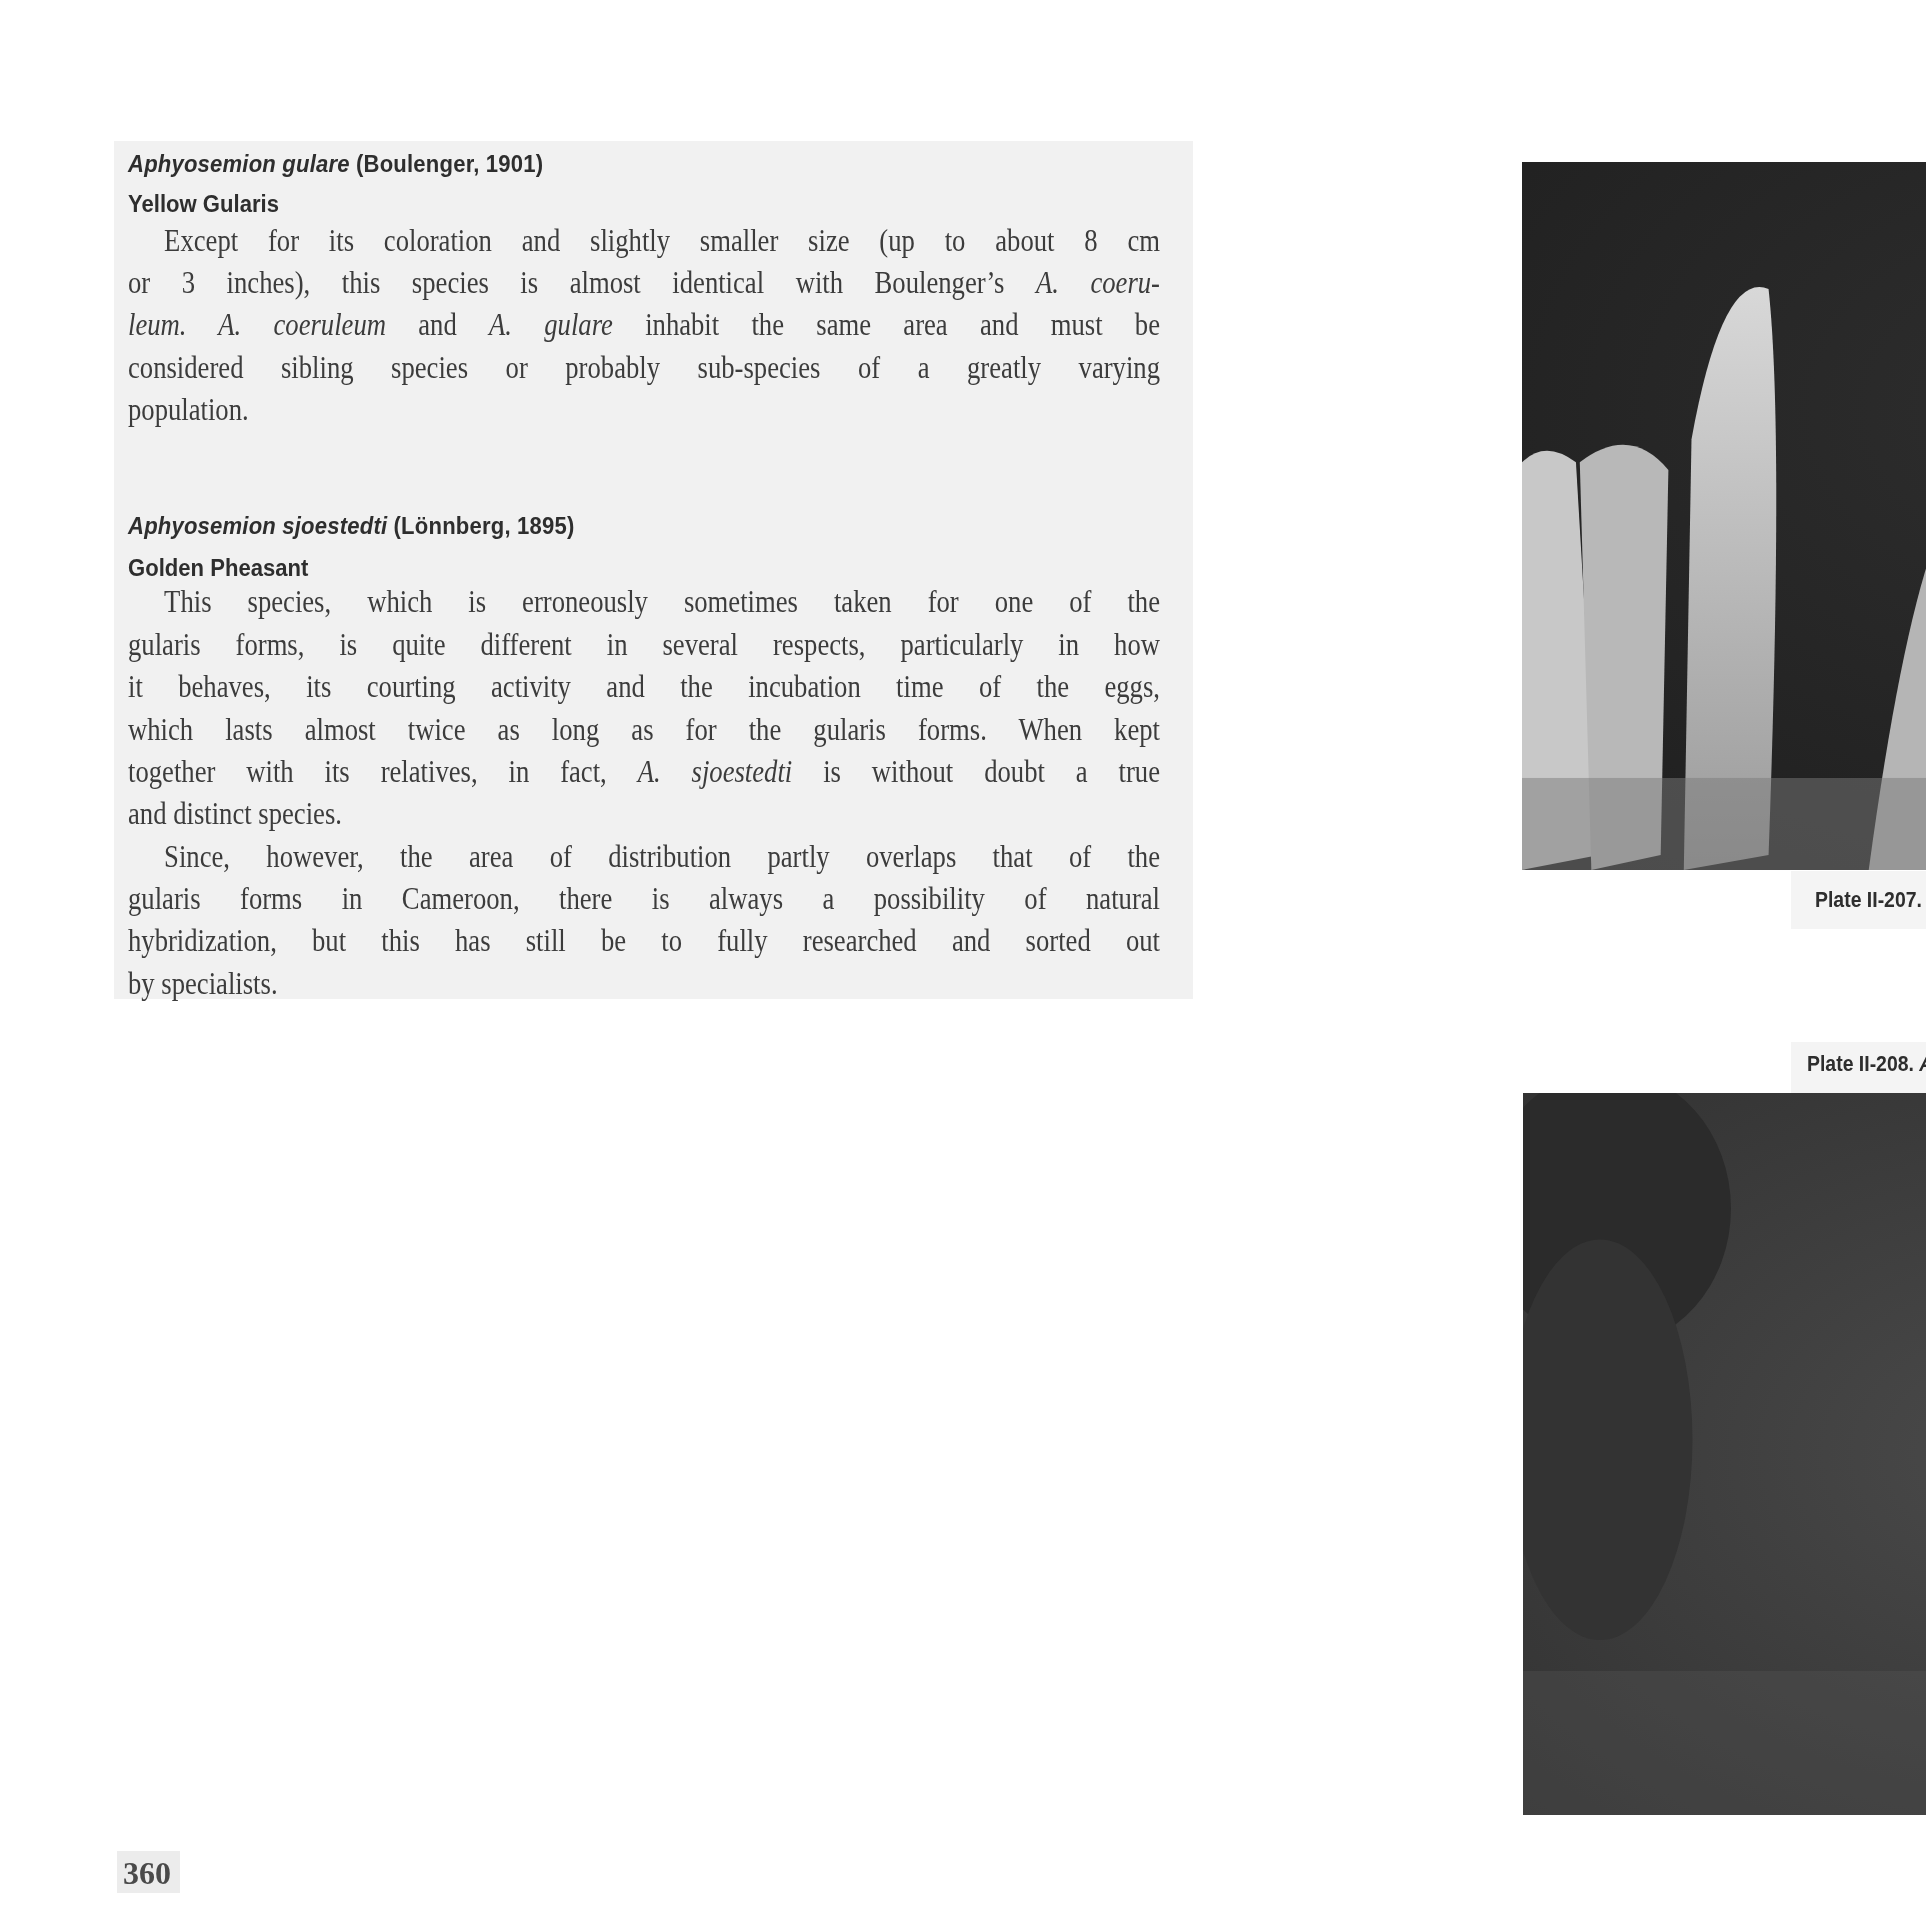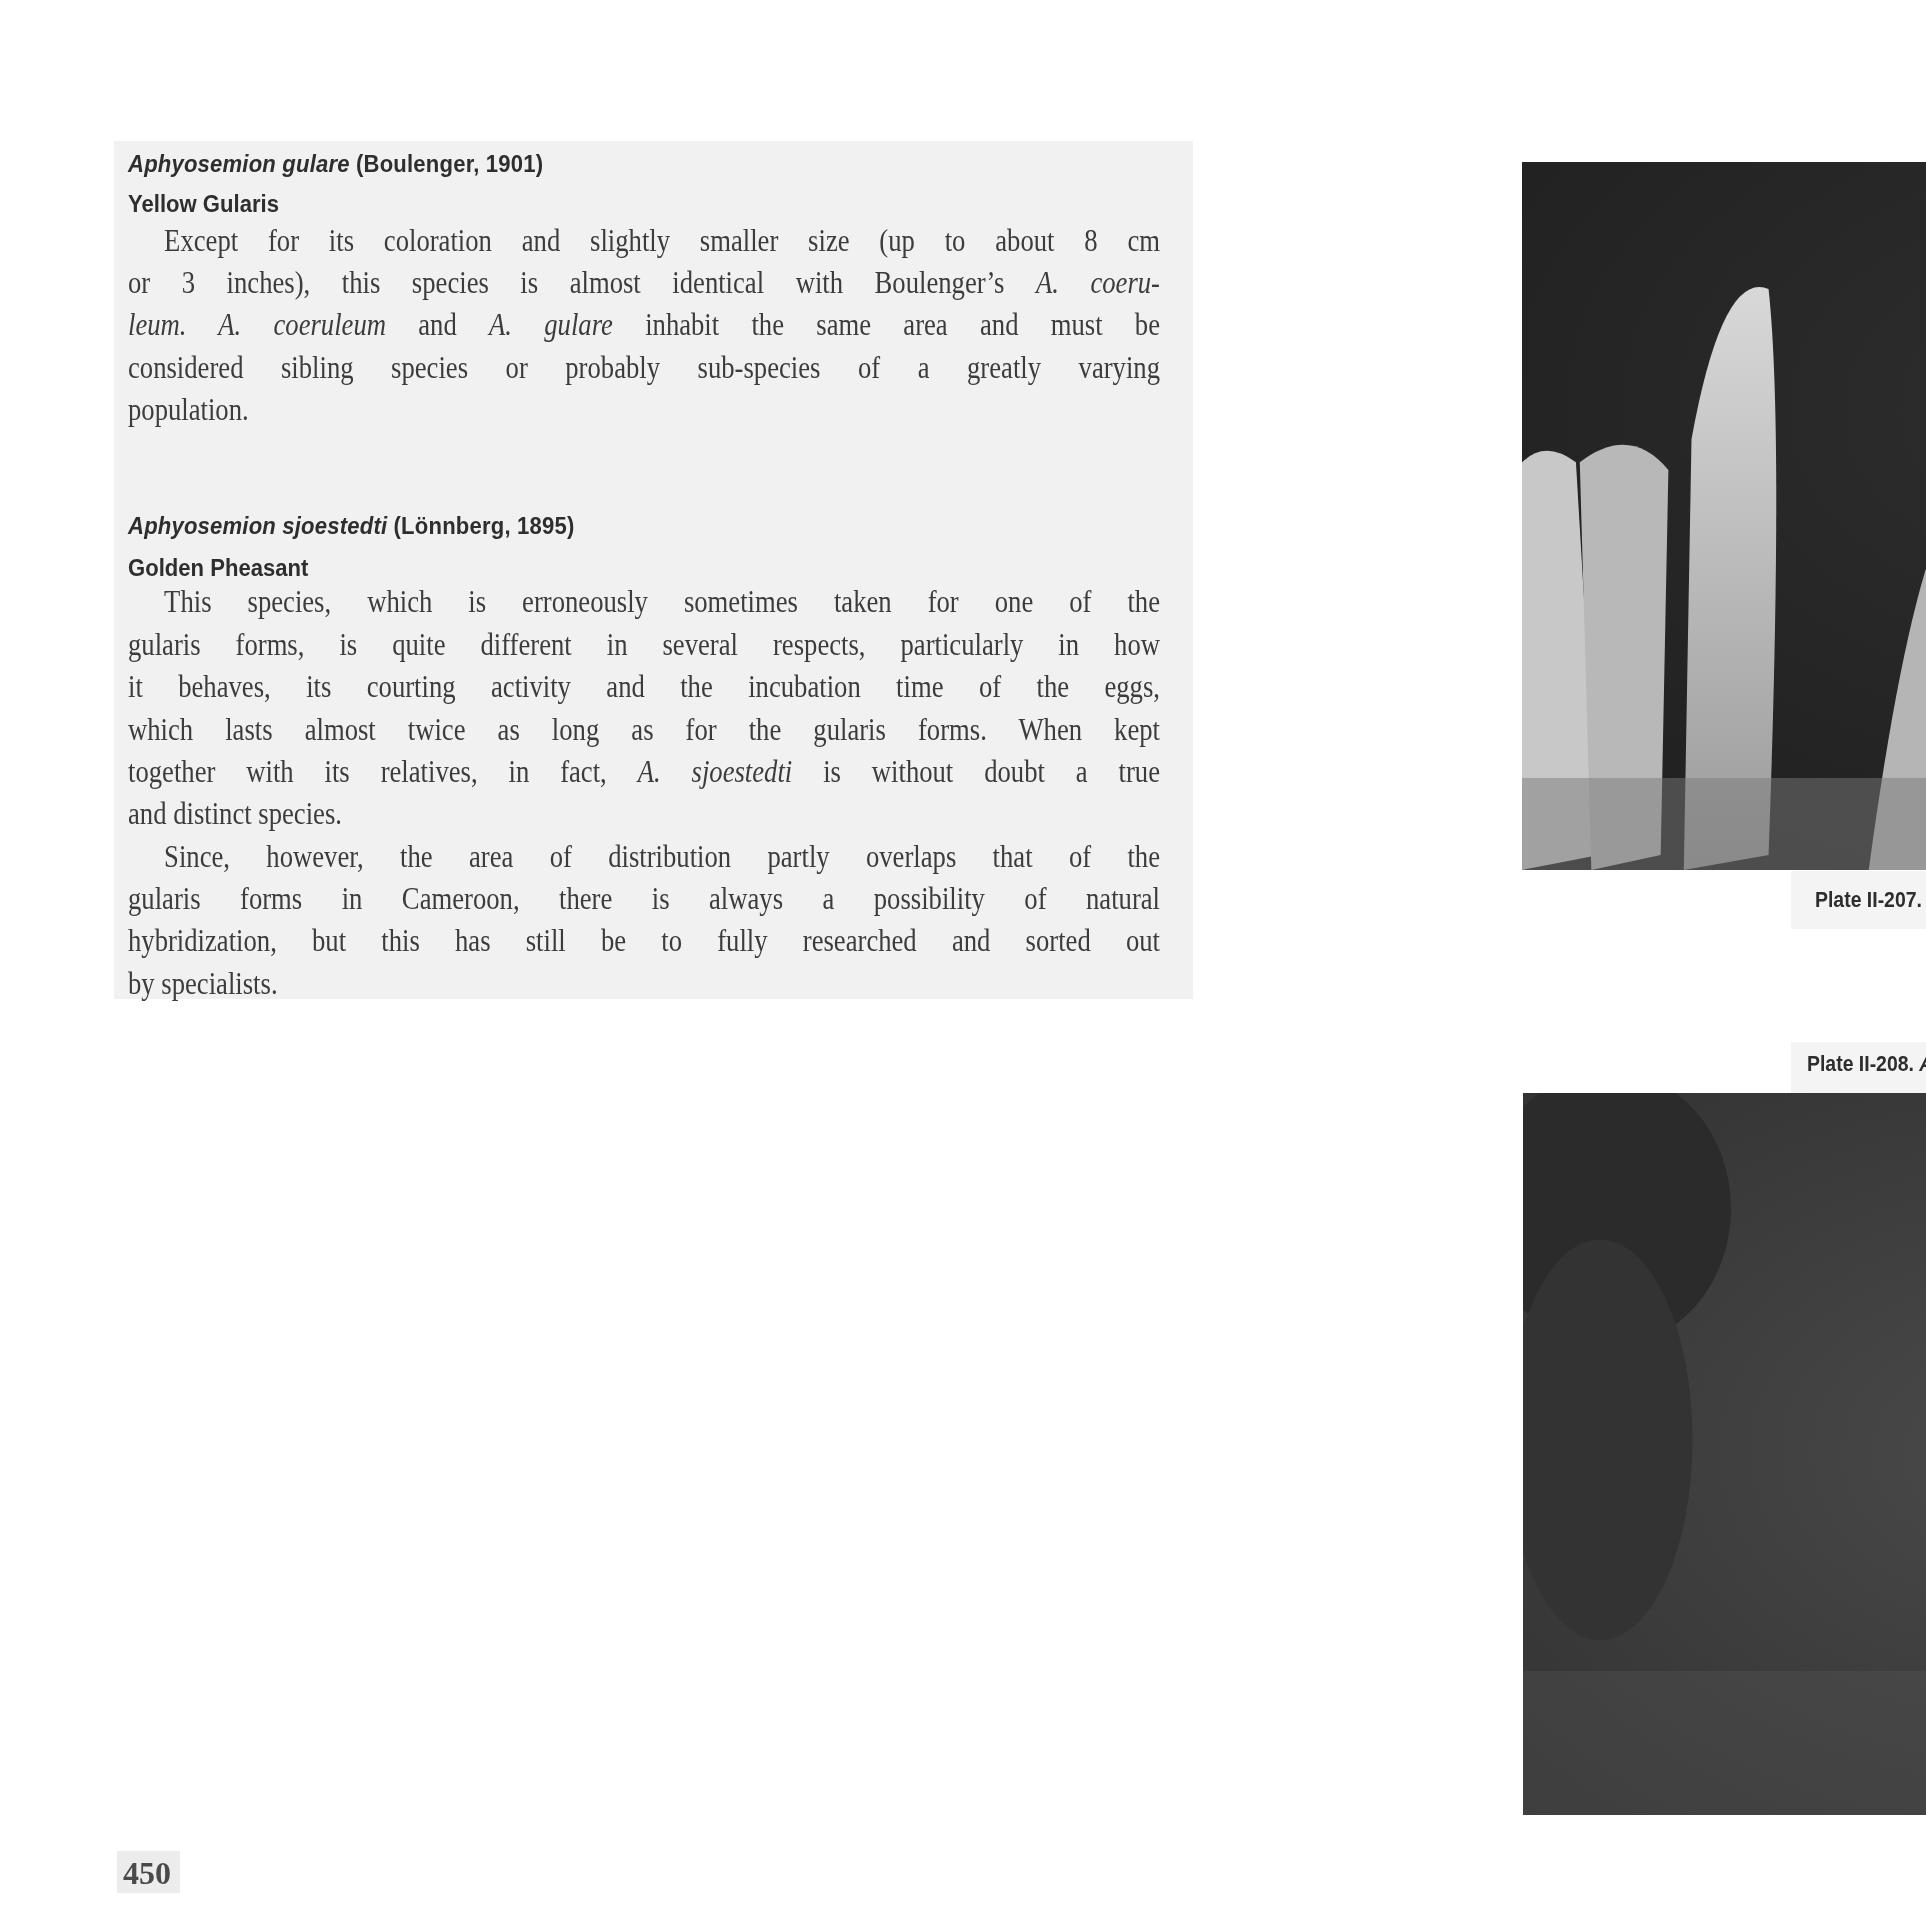--- a/index.html
+++ b/index.html
@@ -96,21 +96,21 @@
       <div class="line body-line" style="top:571px;">which lasts almost twice as long as for the gularis forms. When kept</div>
       <div class="line body-line" style="top:613px;"><span>together with its relatives, in fact, </span><i>A. sjoestedti</i><span> is without doubt a true</span></div>
       <div class="line body-line last" style="top:655px;">and distinct species.</div>
       <div class="line body-line indent" style="top:698px;">Since, however, the area of distribution partly overlaps that of the</div>
       <div class="line body-line" style="top:740px;">gularis forms in Cameroon, there is always a possibility of natural</div>
       <div class="line body-line" style="top:782px;">hybridization, but this has still be to fully researched and sorted out</div>
       <div class="line body-line last" style="top:825px;">by specialists.</div>
     </div>
 
     <div class="page-number-box pn-left-box"></div>
-    <div class="page-number pn-left">450</div>
+    <div class="page-number pn-left">360</div>
   </div>
 
   <div class="page page-right">
 
     <div class="photo photo-1">
       <svg viewBox="0 0 2697 1839" preserveAspectRatio="none">
         <defs>
           <radialGradient id="g1bg" cx="0.55" cy="0.35" r="0.8">
             <stop offset="0" stop-color="#2e2e2e"></stop>
             <stop offset="1" stop-color="#1f1f1f"></stop>

